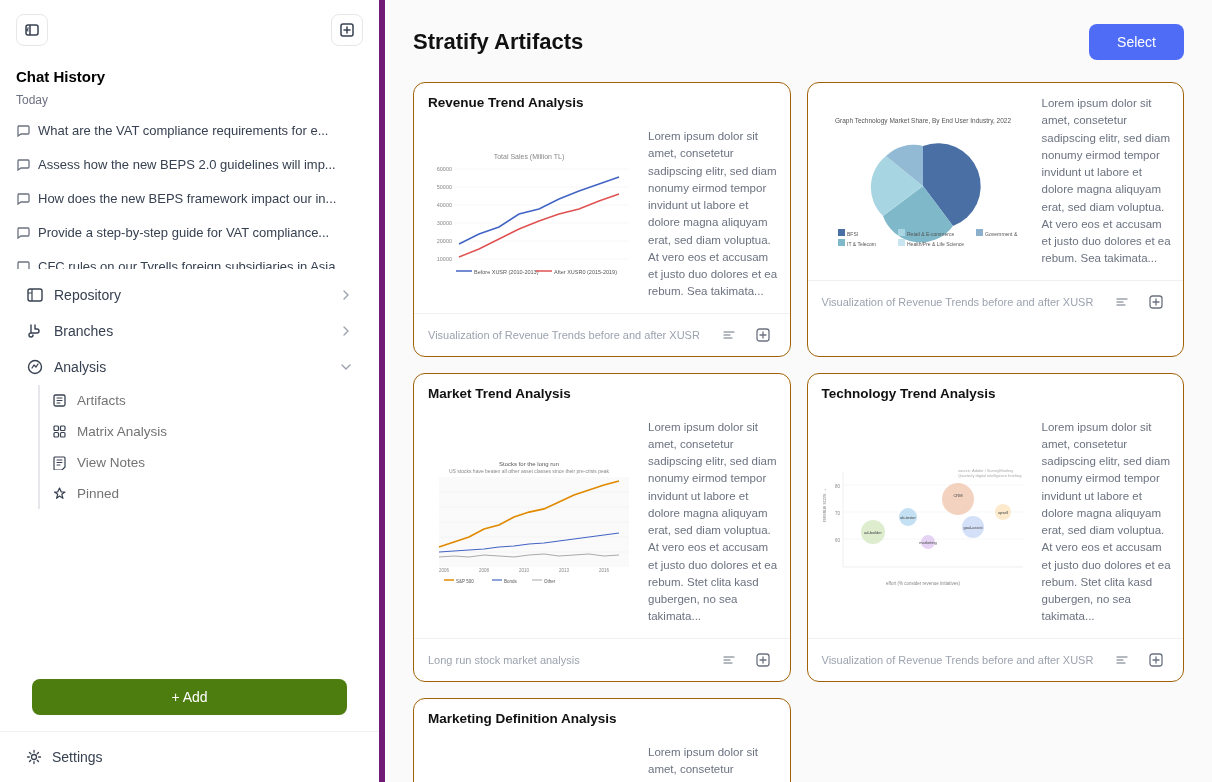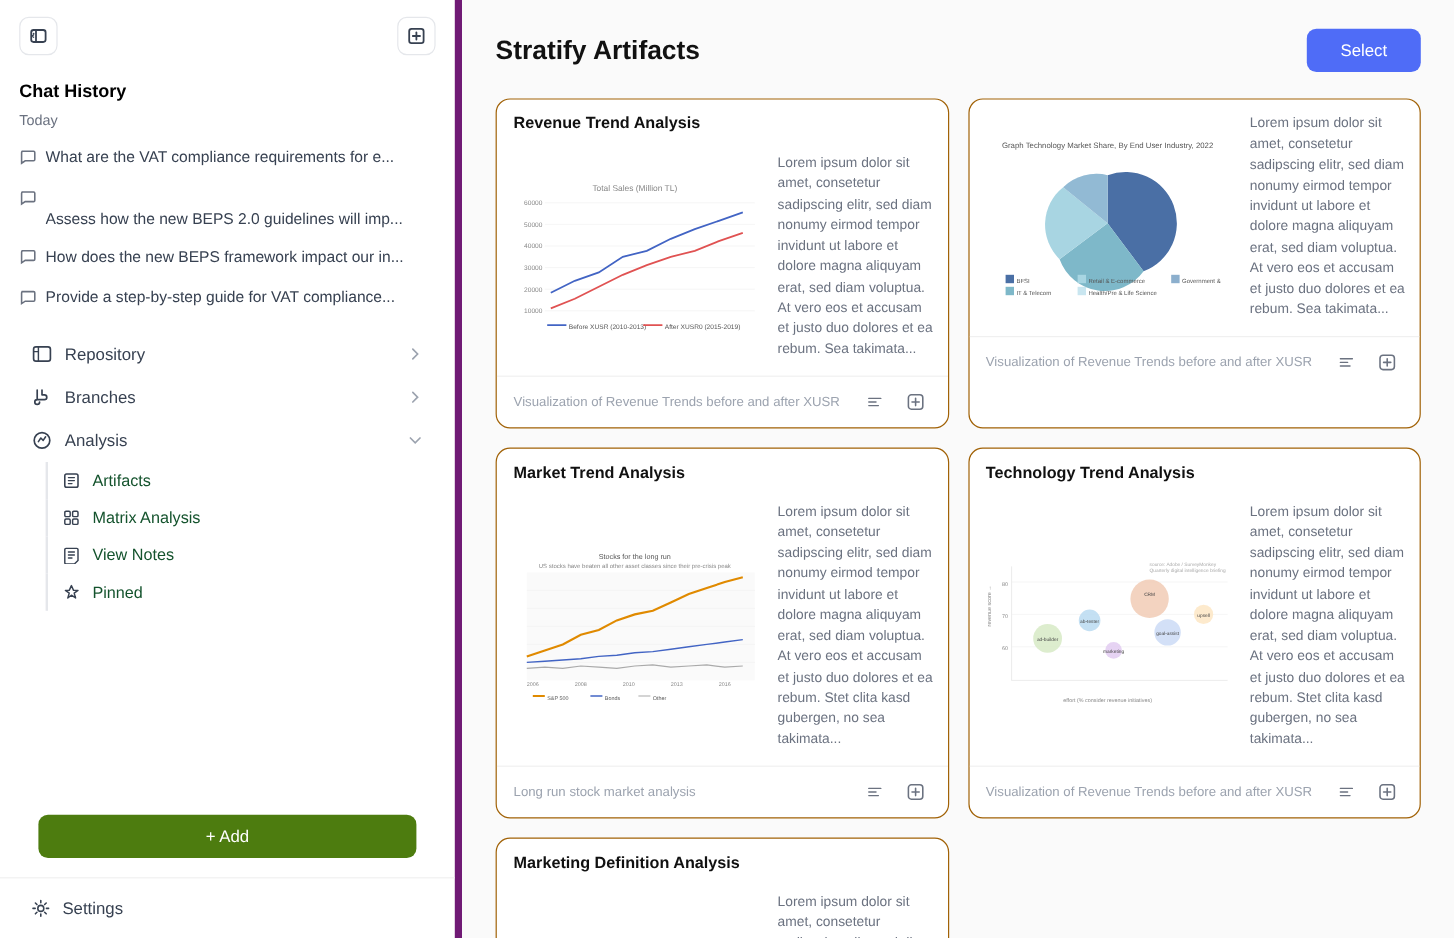--- a/index.html
+++ b/index.html
@@ -10,21 +10,21 @@
     .sidebar-header { display: flex; justify-content: space-between; align-items: center; padding: 14px 16px; }
     .sidebar-icon-btn { width: 32px; height: 32px; border: 1px solid #e5e7eb; border-radius: 8px; background: #fff; cursor: pointer; display: flex; align-items: center; justify-content: center; }
     .chat-history-label { font-size: 15px; font-weight: 600; padding: 8px 16px 4px; }
     .today-label { font-size: 12px; color: #6b7280; padding: 4px 16px 8px; }
     .chat-list { flex: 1; overflow-y: auto; padding: 0 8px; }
     .chat-item { display: flex; align-items: flex-start; gap: 8px; padding: 8px 8px; border-radius: 8px; cursor: pointer; font-size: 13px; color: #374151; }
     .chat-icon { margin-top: 1px; flex-shrink: 0; }
     .nav-section { padding: 8px 16px; }
     .nav-item { display: flex; align-items: center; gap: 10px; padding: 9px 10px; border-radius: 8px; cursor: pointer; font-size: 14px; font-weight: 500; color: #374151; }
     .nav-item .chevron { margin-left: auto; }
-    .nav-sub-item { display: flex; align-items: flex-end; gap: 10px; padding: 8px 10px 8px 36px; border-radius: 8px; cursor: pointer; font-size: 13.5px; color: #14532d; position: relative; }
+    .nav-sub-item { display: flex; align-items: flex-end; gap: 10px; padding: 8px 10px 8px 36px; border-radius: 8px; cursor: pointer; font-size: 13.5px; color: #737373; position: relative; }
     .nav-sub-item::before { content: ''; position: absolute; left: 22px; top: 0; bottom: 0; width: 1.5px; background: #e5e7eb; }
     .add-btn { margin: 8px 16px; background: #4d7c0f; color: #fff; border: none; border-radius: 8px; padding: 10px; font-size: 14px; font-weight: 500; cursor: pointer; width: calc(100% - 32px); }
     .bottom-nav { padding: 8px 16px; border-top: 1px solid #f0f0f0; }
     .bottom-nav-item { display: flex; align-items: center; gap: 10px; padding: 9px 10px; border-radius: 8px; cursor: pointer; font-size: 14px; color: #374151; }
 
     
     .main { flex: 1; overflow-y: auto; padding: 24px 28px; background: #fafafa; }
     .main-header { display: flex; justify-content: space-between; align-items: center; margin-bottom: 22px; }
     .main-title { font-size: 22px; font-weight: 700; color: #111; }
     .select-btn { background: #4f6cf7; color: #fff; border: none; border-radius: 8px; padding: 10px 28px; font-size: 14px; font-weight: 500; cursor: pointer; }
@@ -84,21 +84,21 @@
         <svg width="14" height="14" viewBox="0 0 14 14" fill="none">
             <path d="M2 2h10a1 1 0 011 1v6a1 1 0 01-1 1H5l-3 2V3a1 1 0 011-1z" stroke="#6b7280" stroke-width="1.3"></path>
           </svg>
       </span>
       <span style="overflow:hidden;text-overflow:ellipsis;white-space:nowrap;">What are the VAT compliance requirements for e...</span>
     </div>
     <div class="chat-item">
       <span class="chat-icon"><svg width="14" height="14" viewBox="0 0 14 14" fill="none">
             <path d="M2 2h10a1 1 0 011 1v6a1 1 0 01-1 1H5l-3 2V3a1 1 0 011-1z" stroke="#6b7280" stroke-width="1.3"></path>
           </svg></span>
-      <span style="overflow:hidden;text-overflow:ellipsis;white-space:nowrap;margin-top:18px;">Assess how the new BEPS 2.0 guidelines will imp...</span>
+      <span style="overflow:hidden;text-overflow:ellipsis;white-space:nowrap;">Assess how the new BEPS 2.0 guidelines will imp...</span>
     </div>
     <div class="chat-item">
       <span class="chat-icon"><svg width="14" height="14" viewBox="0 0 14 14" fill="none">
             <path d="M2 2h10a1 1 0 011 1v6a1 1 0 01-1 1H5l-3 2V3a1 1 0 011-1z" stroke="#6b7280" stroke-width="1.3"></path>
           </svg></span>
       <span style="overflow:hidden;text-overflow:ellipsis;white-space:nowrap;">How does the new BEPS framework impact our in...</span>
     </div>
     <div class="chat-item">
       <span class="chat-icon"><svg width="14" height="14" viewBox="0 0 14 14" fill="none">
             <path d="M2 2h10a1 1 0 011 1v6a1 1 0 01-1 1H5l-3 2V3a1 1 0 011-1z" stroke="#6b7280" stroke-width="1.3"></path>

